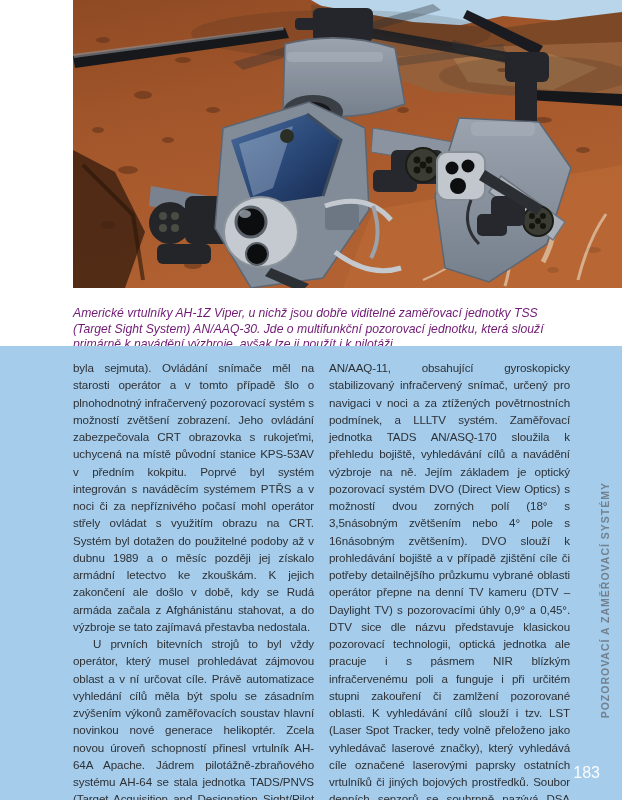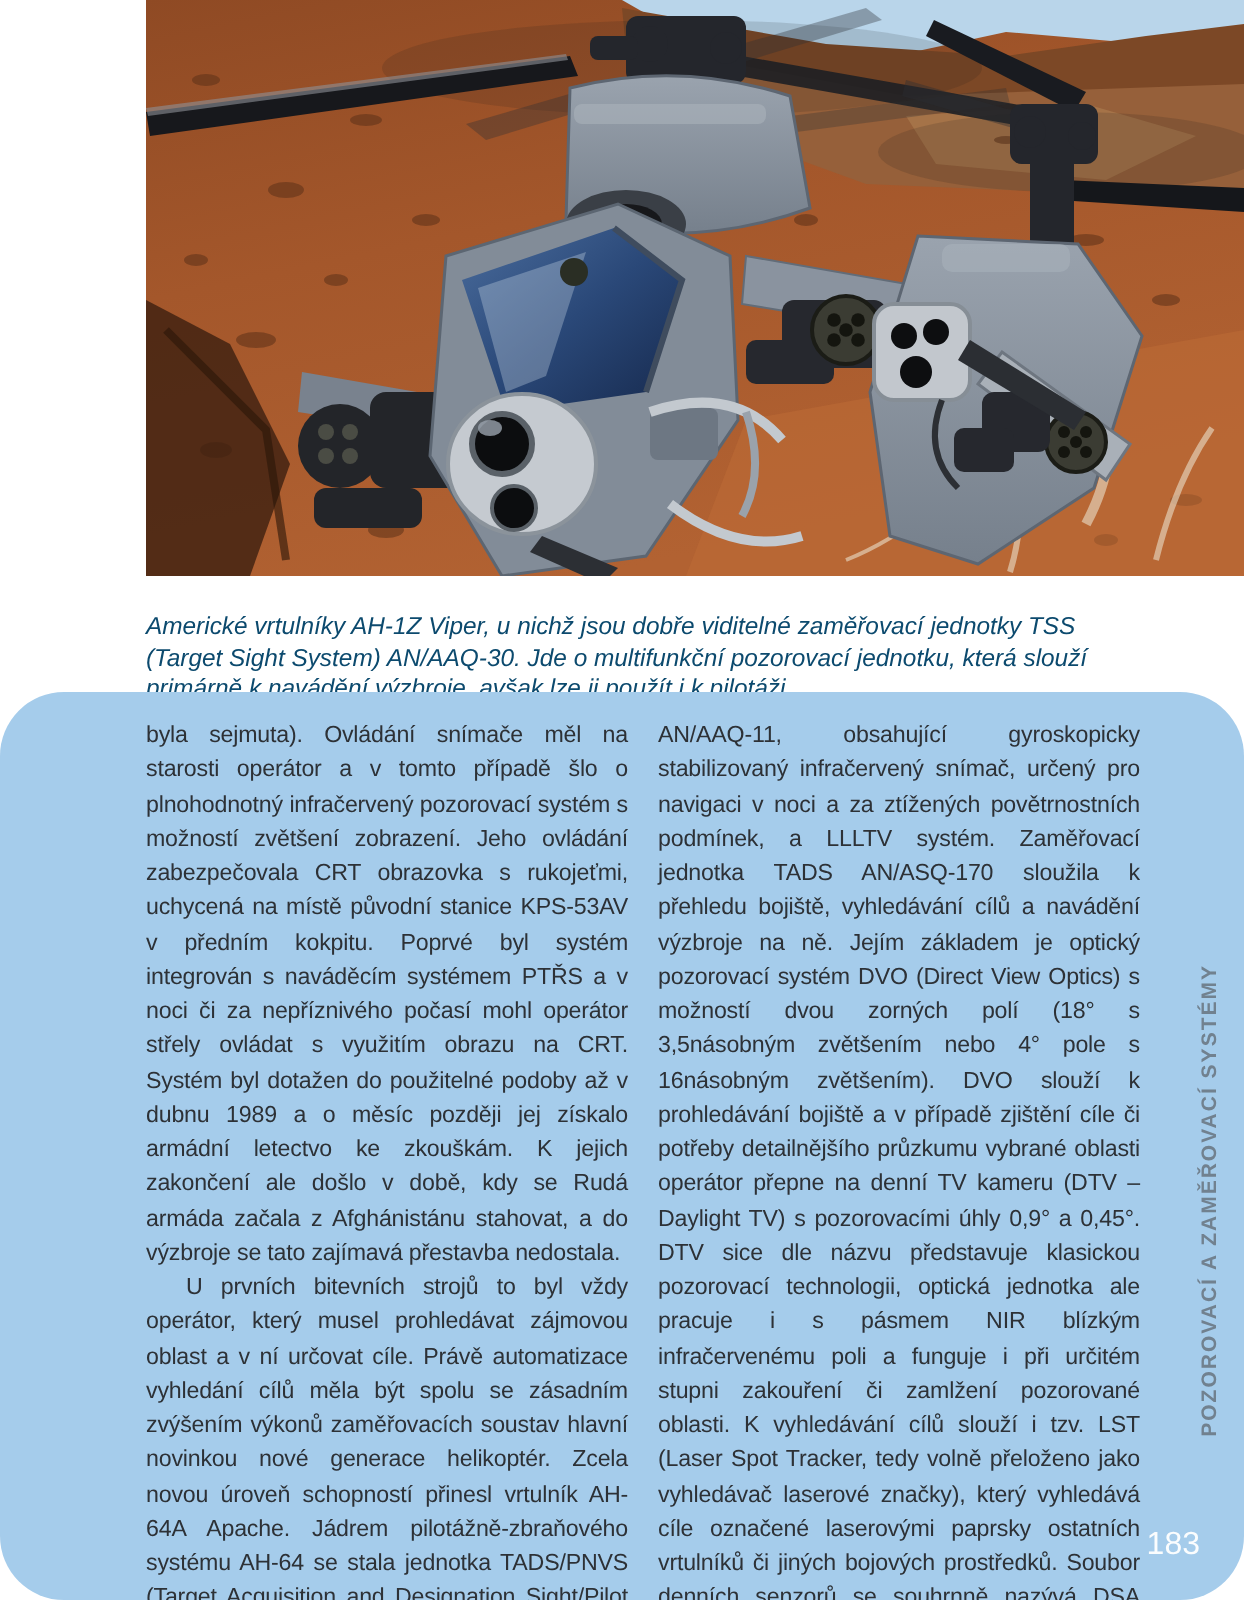--- a/index.html
+++ b/index.html
@@ -7,26 +7,25 @@
     width:622px;height:800px;position:relative;overflow:hidden;
     background:#ffffff;
     font-family:"Liberation Sans", sans-serif;
   }
   .photo-wrap{
     position:absolute;left:73px;top:0;width:549px;height:288px;overflow:hidden;
   }
   .photo-wrap svg{display:block;width:549px;height:288px;}
   .caption{
     position:absolute;left:73px;top:294px;width:494px;
-    font-style:italic;font-size:12.2px;line-height:15.6px;color:#0c4a6e;
+    font-style:italic;font-size:12.2px;line-height:15.6px;color:#701a75;
   }
   .panel{
     position:absolute;left:0;top:346px;width:622px;height:454px;
     background:#a5cceb;
-    border-radius:32px;
   }
   .columns{
     position:absolute;left:73px;top:13px;width:497px;
     display:flex;gap:15px;
   }
   .col{
     width:241px;
     text-align:justify;
     font-size:11.6px;line-height:17.25px;letter-spacing:-0.1px;
     color:#2d3136;

